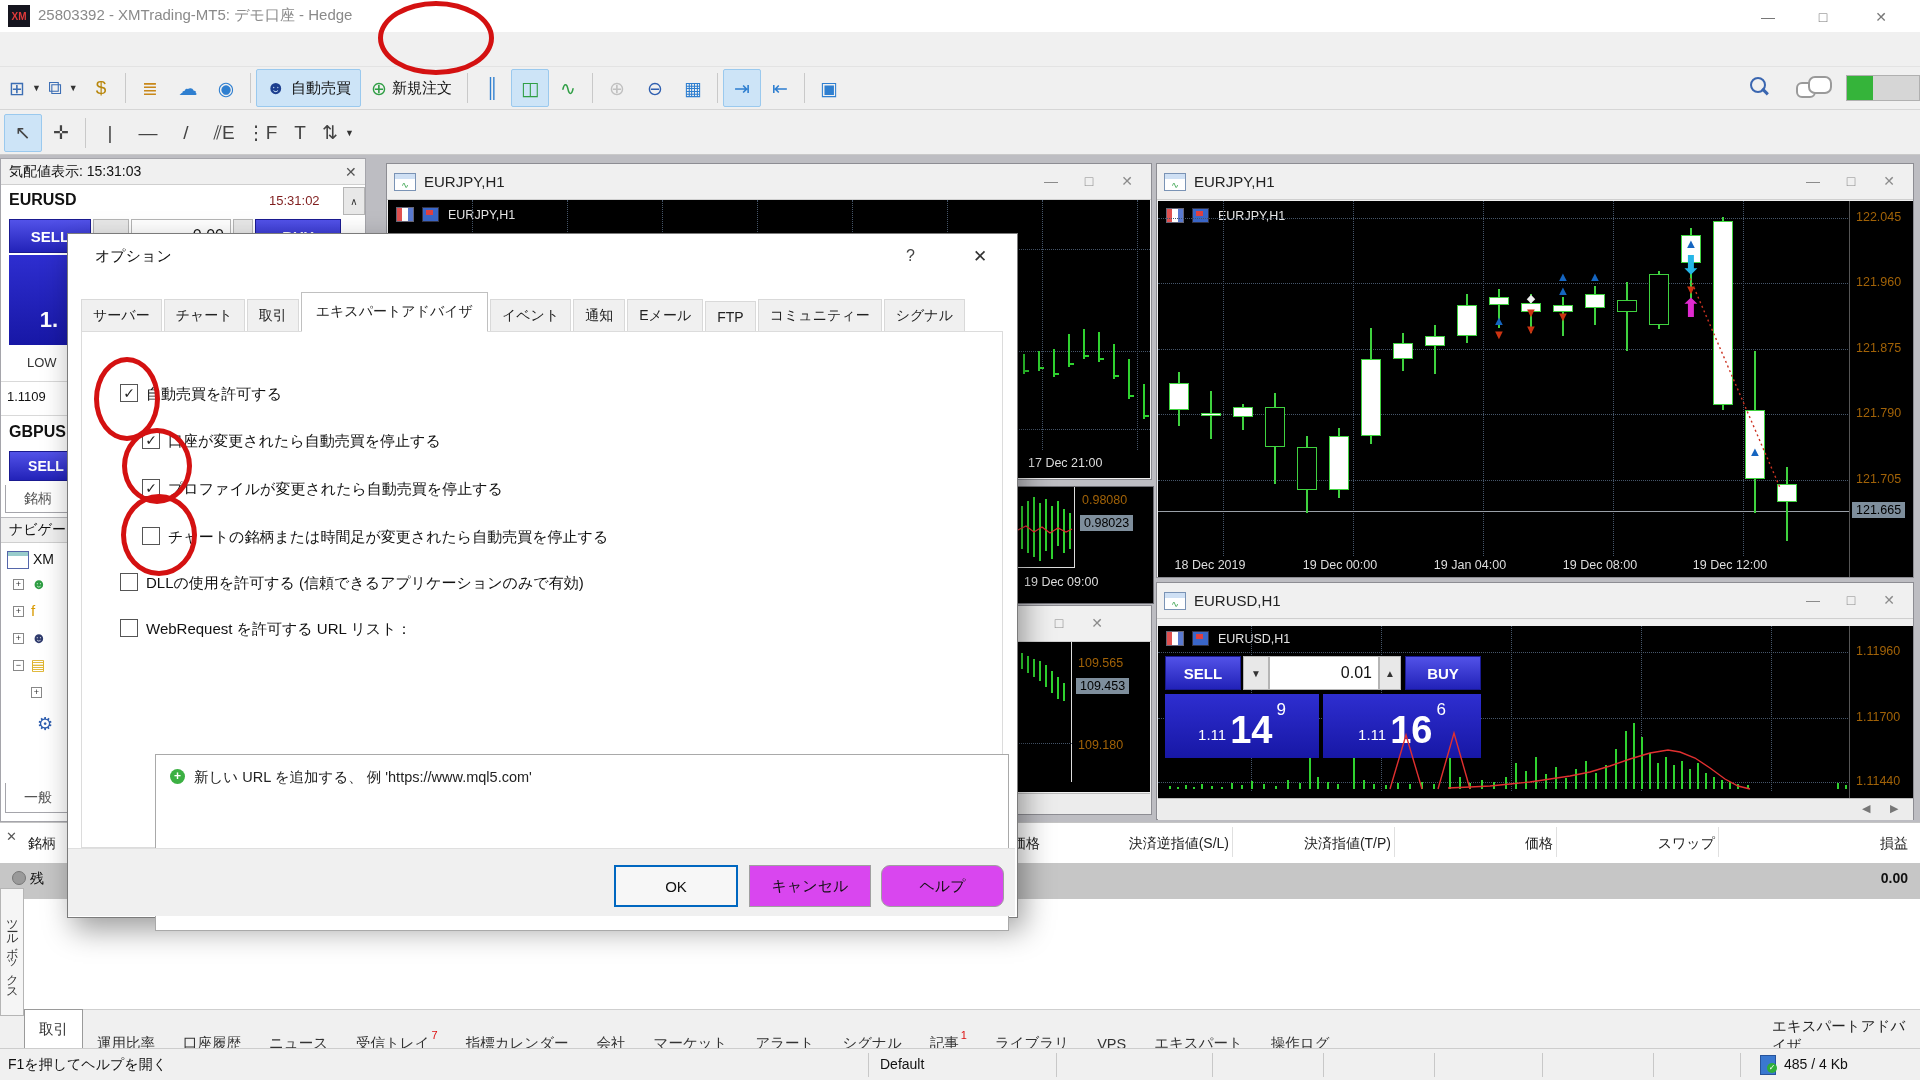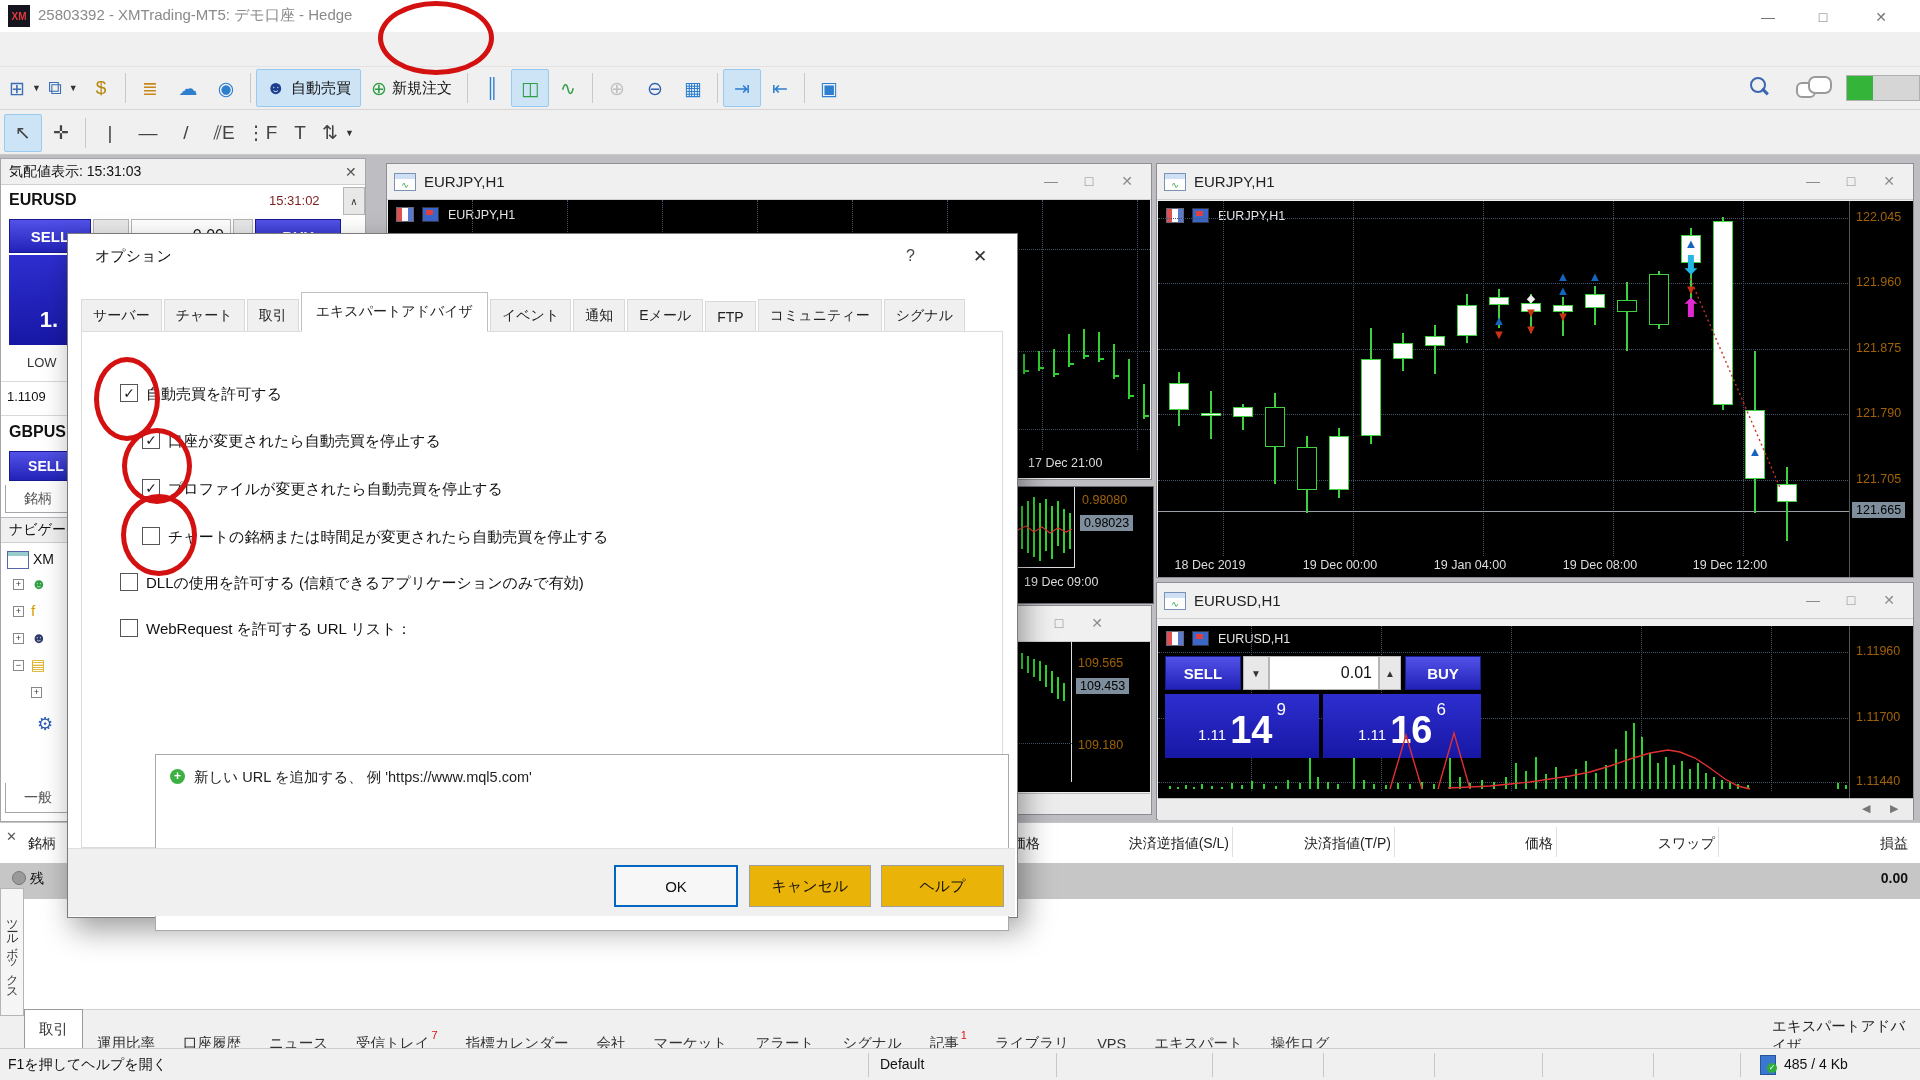--- a/index.html
+++ b/index.html
@@ -83,21 +83,21 @@
   #dlg-title{left:0;top:0;width:947px;height:44px;background:#fff;display:flex;align-items:center;padding-left:27px;box-sizing:border-box;font-size:15px;}
   #dlg-tabs{left:13px;top:52px;width:922px;height:46px;display:flex;align-items:flex-end;}
   .dtab{padding:7px 11px;font-size:14px;background:#f0f0f0;border:1px solid #d9d9d9;border-bottom:none;margin-right:2px;color:#222;}
   .dtab.active{background:#fff;border:1px solid #c0c0c0;border-bottom:1px solid #fff;padding:10px 14px;position:relative;z-index:2;}
   #dlg-page{left:13px;top:97px;width:922px;height:517px;background:#fff;border:1px solid #dcdcdc;box-sizing:border-box;}
   .cbox{position:absolute;width:18px;height:18px;background:#fff;border:1px solid #555;box-sizing:border-box;color:#222;font-size:14px;line-height:16px;text-align:center;}
   .clabel{position:absolute;font-size:15px;color:#111;}
   #url-box{left:73px;top:422px;width:852px;height:175px;border:1px solid #a9a9a9;background:#fff;}
   #url-plus{left:14px;top:14px;width:15px;height:15px;border-radius:50%;background:#3cb043;color:#fff;font-size:12px;line-height:15px;text-align:center;font-weight:bold;}
   #dlg-foot{left:0;top:614px;width:947px;height:67px;background:#f0f0f0;border-top:1px solid #dfdfdf;}
-  .dbtn{position:absolute;top:16px;height:42px;background:#eab308;border:1px solid #9f9f9f;display:flex;align-items:center;justify-content:center;font-size:15px;box-sizing:border-box;}
+  .dbtn{position:absolute;top:16px;height:42px;background:#d946ef;border:1px solid #9f9f9f;display:flex;align-items:center;justify-content:center;font-size:15px;box-sizing:border-box;}
   .dbtn.default{border:2px solid #0067c0;background:#f7f7f7;}
   
   .redring{position:absolute;border:5px solid #d41111;border-radius:50%;z-index:60;pointer-events:none;}
   svg#overlay{position:absolute;left:0;top:0;z-index:6;pointer-events:none;}
 </style>
 </head>
 <body>
 
 <div id="stage" class="nosel">
 
@@ -692,21 +692,21 @@
           <div class="clabel" style="left: 64px; top: 288px;">WebRequest を許可する URL リスト：</div>
         </div>
       <div id="url-box" class="abs">
         <div id="url-plus" class="abs">+</div>
         <div class="abs" style="left:38px;top:13px;font-size:14.5px;color:#222;">新しい URL を追加する、 例 'https://www.mql5.com'</div>
       </div>
     </div>
     <div id="dlg-foot" class="abs">
       <div class="dbtn default" style="left:546px;width:124px;">OK</div>
       <div class="dbtn" style="left:681px;width:122px;">キャンセル</div>
-      <div class="dbtn" style="left:813px;width:123px;">ヘルプ</div>
+      <div class="dbtn" style="left:813px;width:123px;border-radius:9px;">ヘルプ</div>
     </div>
   </div>
 
   <svg id="overlay" width="1920" height="1080">
       <line x1="1690" y1="278.3114999999991" x2="1779.6" y2="486.67050000000705" stroke="#cc3322" stroke-width="1.4" stroke-dasharray="2,3"></line>
       <polyline points="1448,788 1470,787 1490,786 1510,784 1530,782 1550,779 1570,776 1590,772 1610,766 1630,759 1650,753 1668,750 1680,752 1695,758 1710,768 1725,779 1738,786 1750,789" fill="none" stroke="#e03030" stroke-width="1.4"></polyline>
       <polyline points="1390,789 1406,735 1422,789" fill="none" stroke="#e03030" stroke-width="1.4"></polyline>
       <polyline points="1438,789 1454,733 1470,789" fill="none" stroke="#e03030" stroke-width="1.4"></polyline>
       <polyline points="1016,531 1026,526 1034,532 1042,527 1050,533 1058,528 1066,532 1072,529" fill="none" stroke="#e03030" stroke-width="1.2"></polyline>
     </svg>

